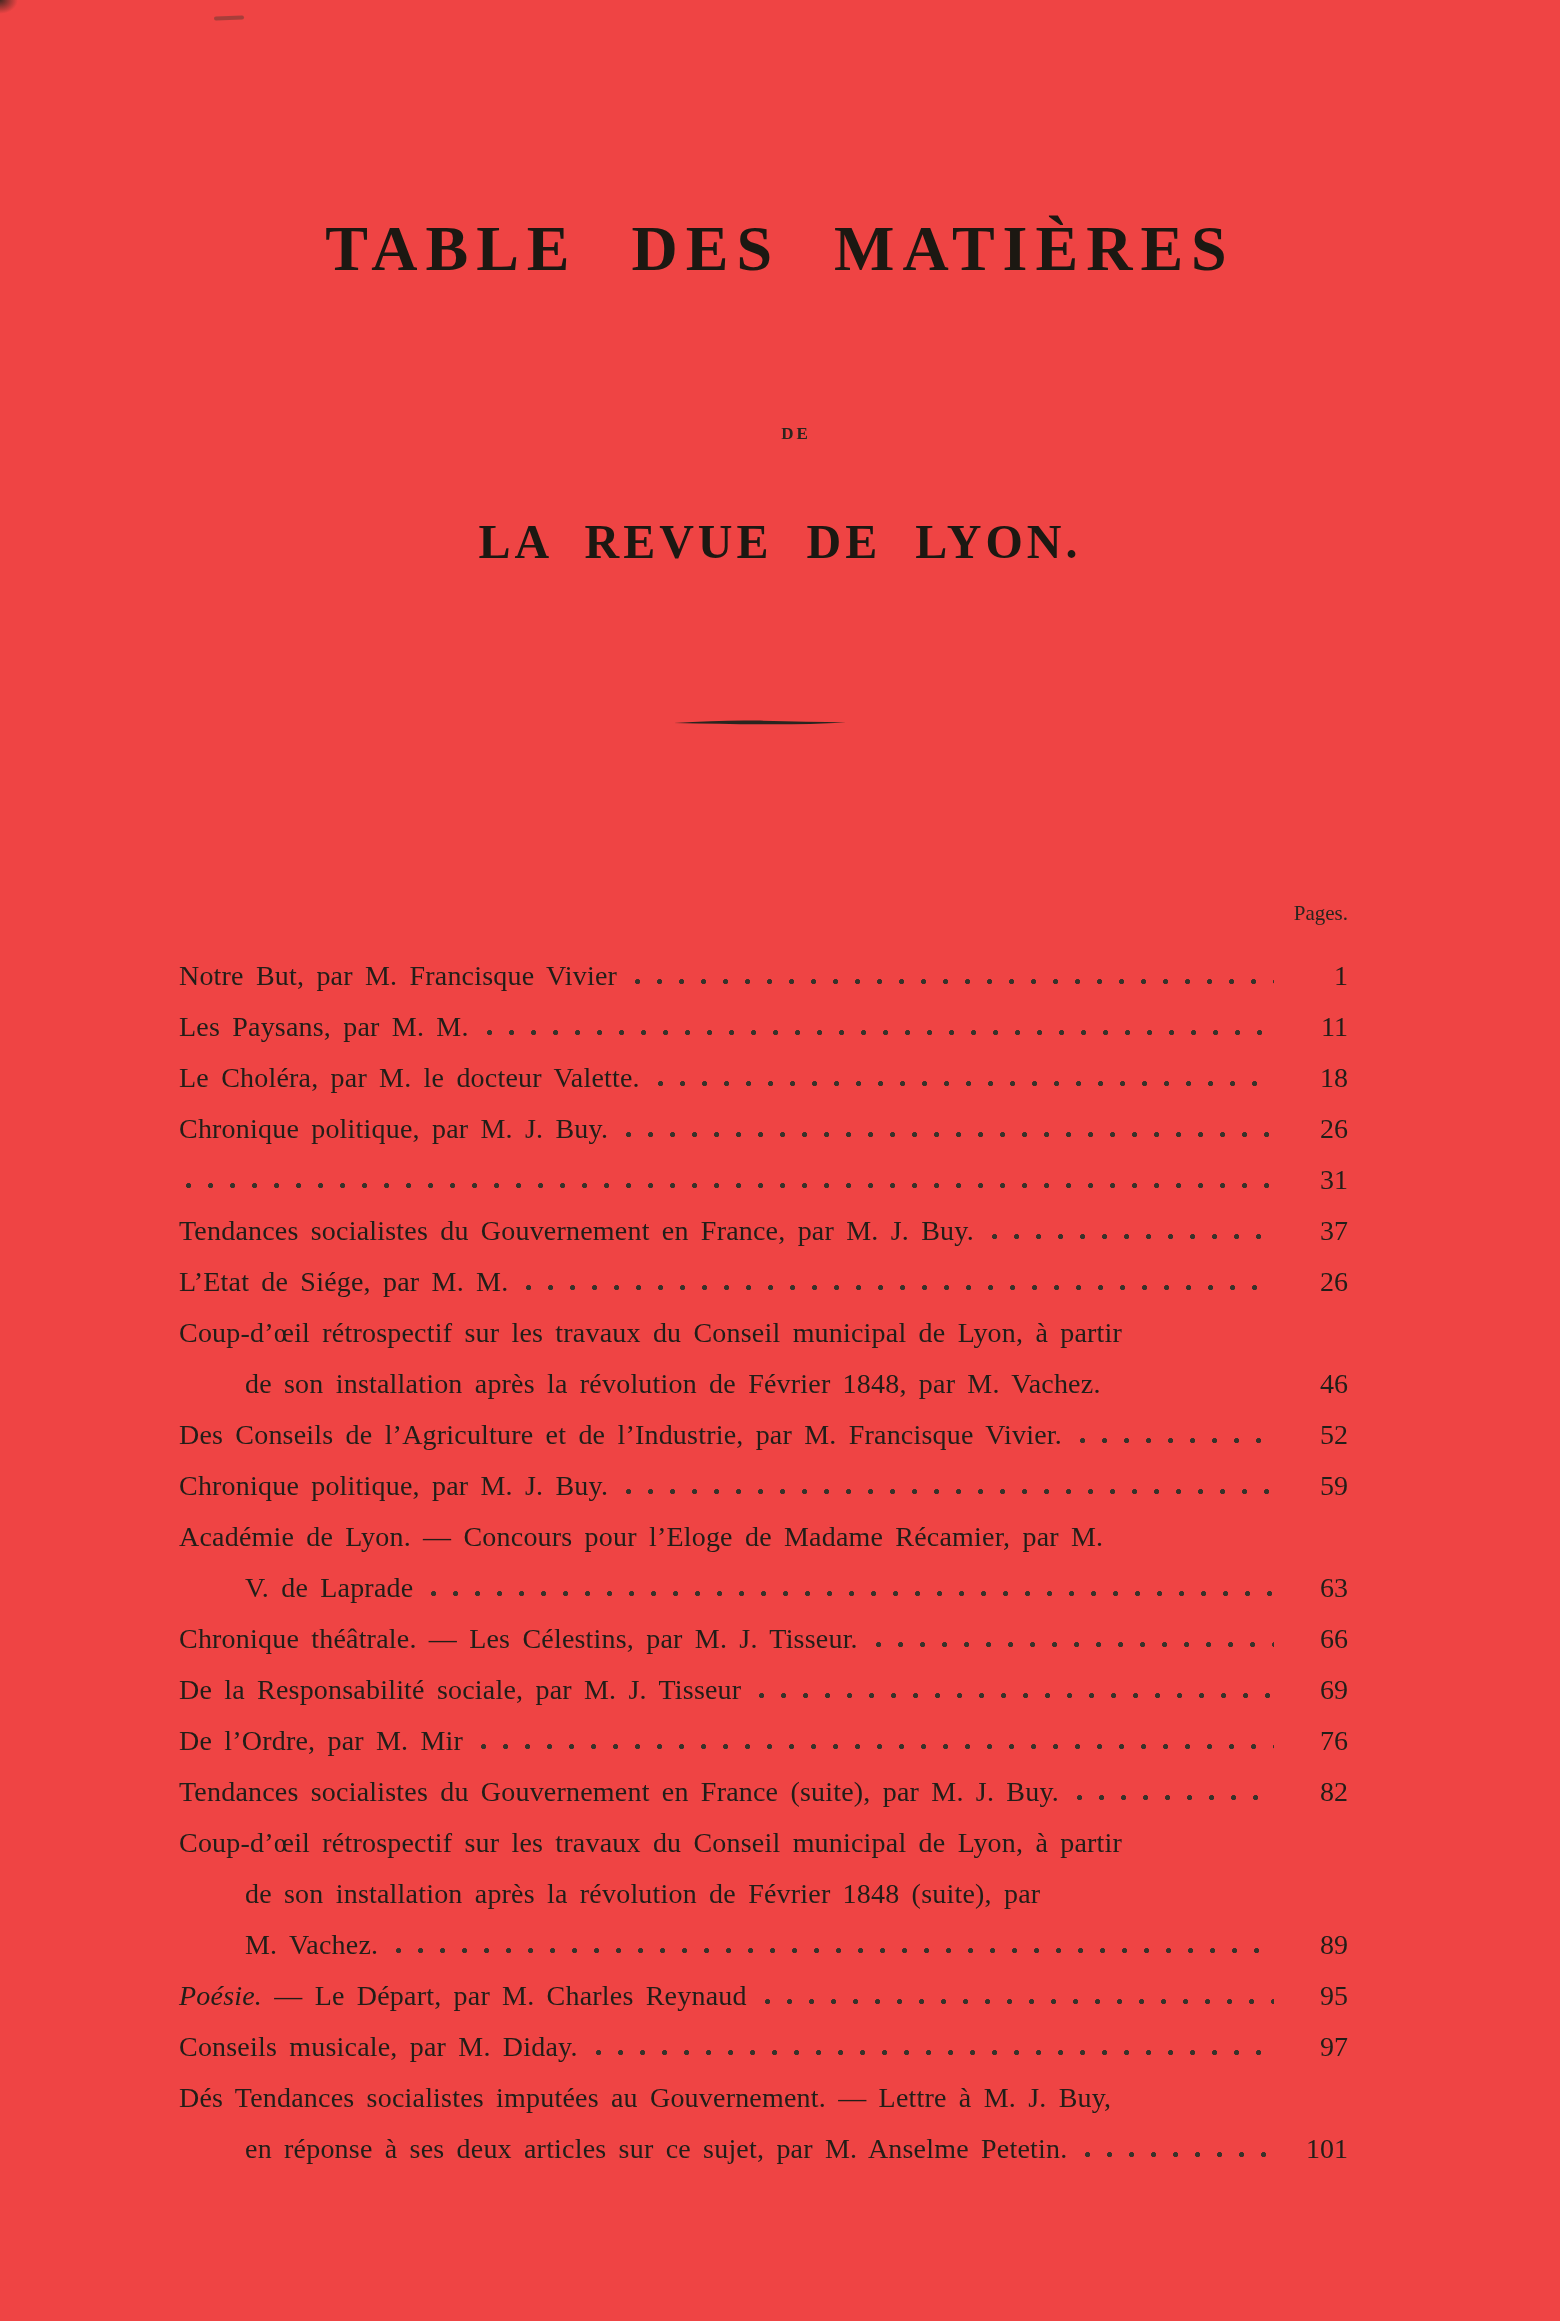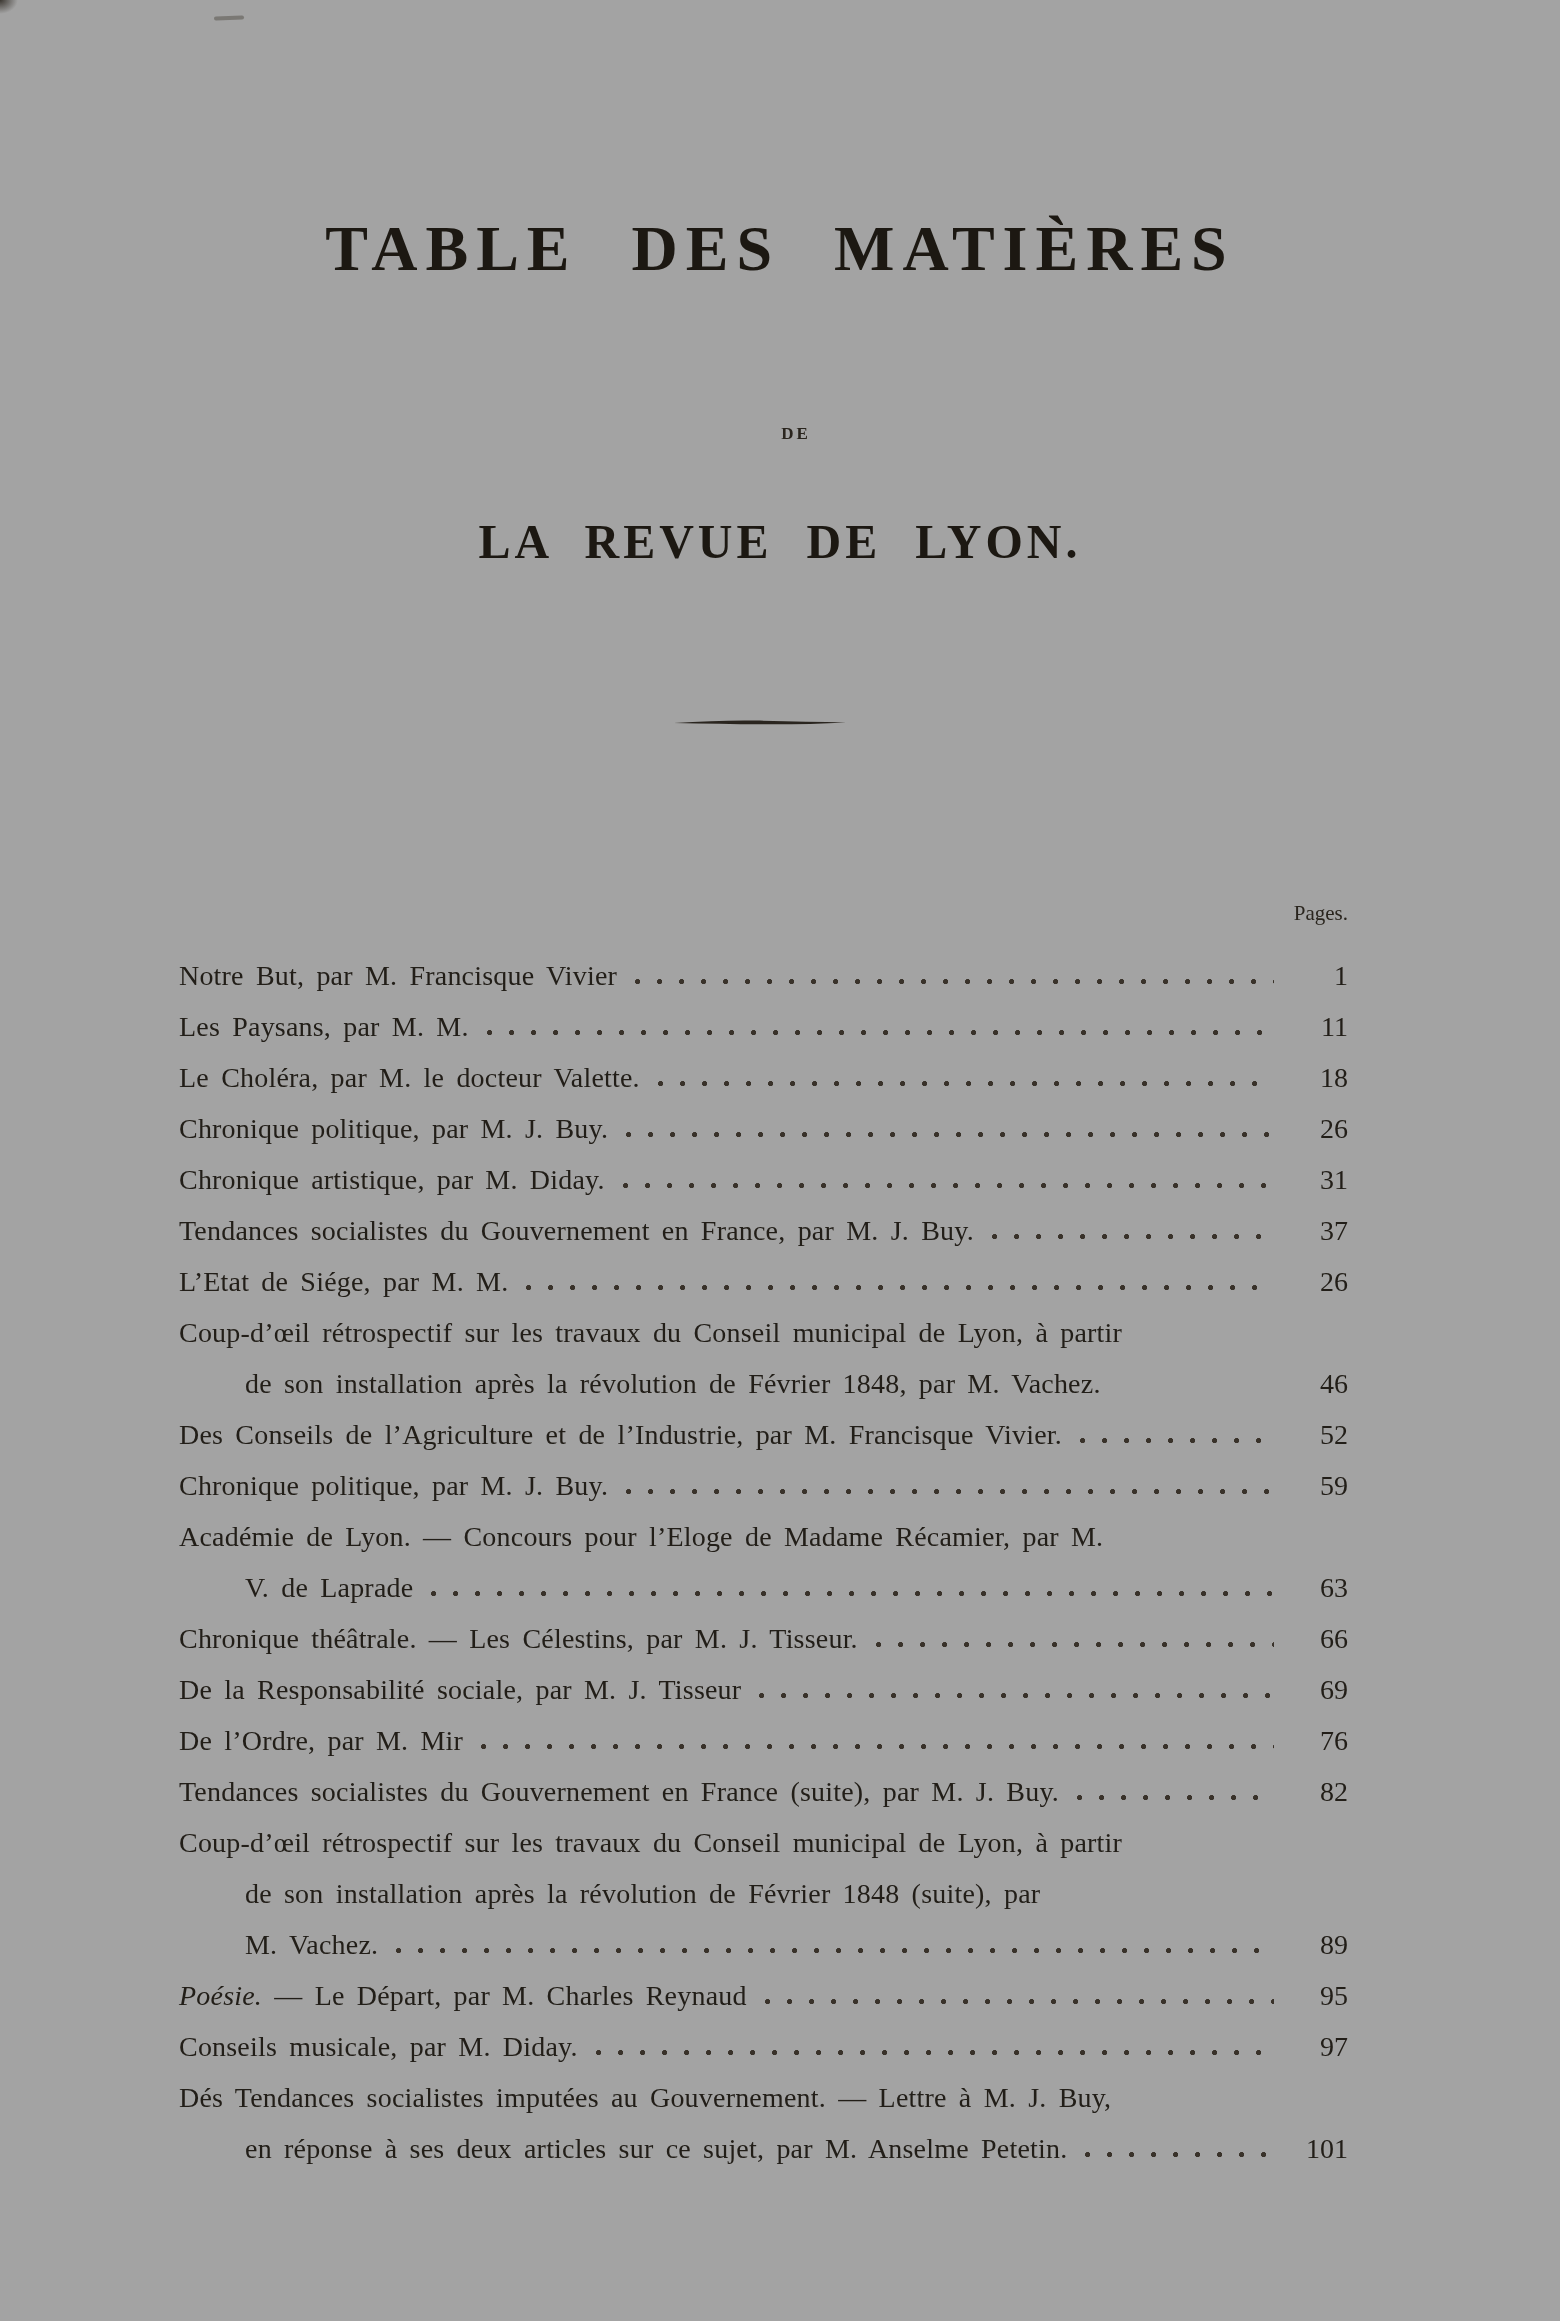--- a/index.html
+++ b/index.html
@@ -2,21 +2,21 @@
 <html><head>
 <meta charset="utf-8">
 <style>
   * { margin:0; padding:0; box-sizing:border-box; }
   html, body { background:#e8e6e1; }
   .sheet {
     position:relative;
     width:1560px;
     height:2321px;
     margin:0 auto;
-    background:#a3a3a3;
+    background:#ef4444;
     color:#221e18;
     font-family:"Liberation Serif","DejaVu Serif",serif;
     overflow:hidden;
   }
   .title {
     position:absolute; top:212px; left:0; width:100%;
     text-align:center;
     font-size:64px; font-weight:700;
     letter-spacing:8px; word-spacing:30px;
     color:#1c1812;
@@ -113,21 +113,20 @@
         <span class="toc-text">Le Choléra, par M. le docteur Valette.</span>
         <span class="leader"></span>
         <span class="pagenum">18</span>
       </div>
       <div class="toc-line">
         <span class="toc-text">Chronique politique, par M. J. Buy.</span>
         <span class="leader"></span>
         <span class="pagenum">26</span>
       </div>
       <div class="toc-line">
-        <span class="toc-text">Chronique artistique, par M. Diday.</span>
         <span class="leader"></span>
         <span class="pagenum">31</span>
       </div>
       <div class="toc-line">
         <span class="toc-text">Tendances socialistes du Gouvernement en France, par M. J. Buy.</span>
         <span class="leader"></span>
         <span class="pagenum">37</span>
       </div>
       <div class="toc-line">
         <span class="toc-text">L’Etat de Siége, par M. M.</span>

